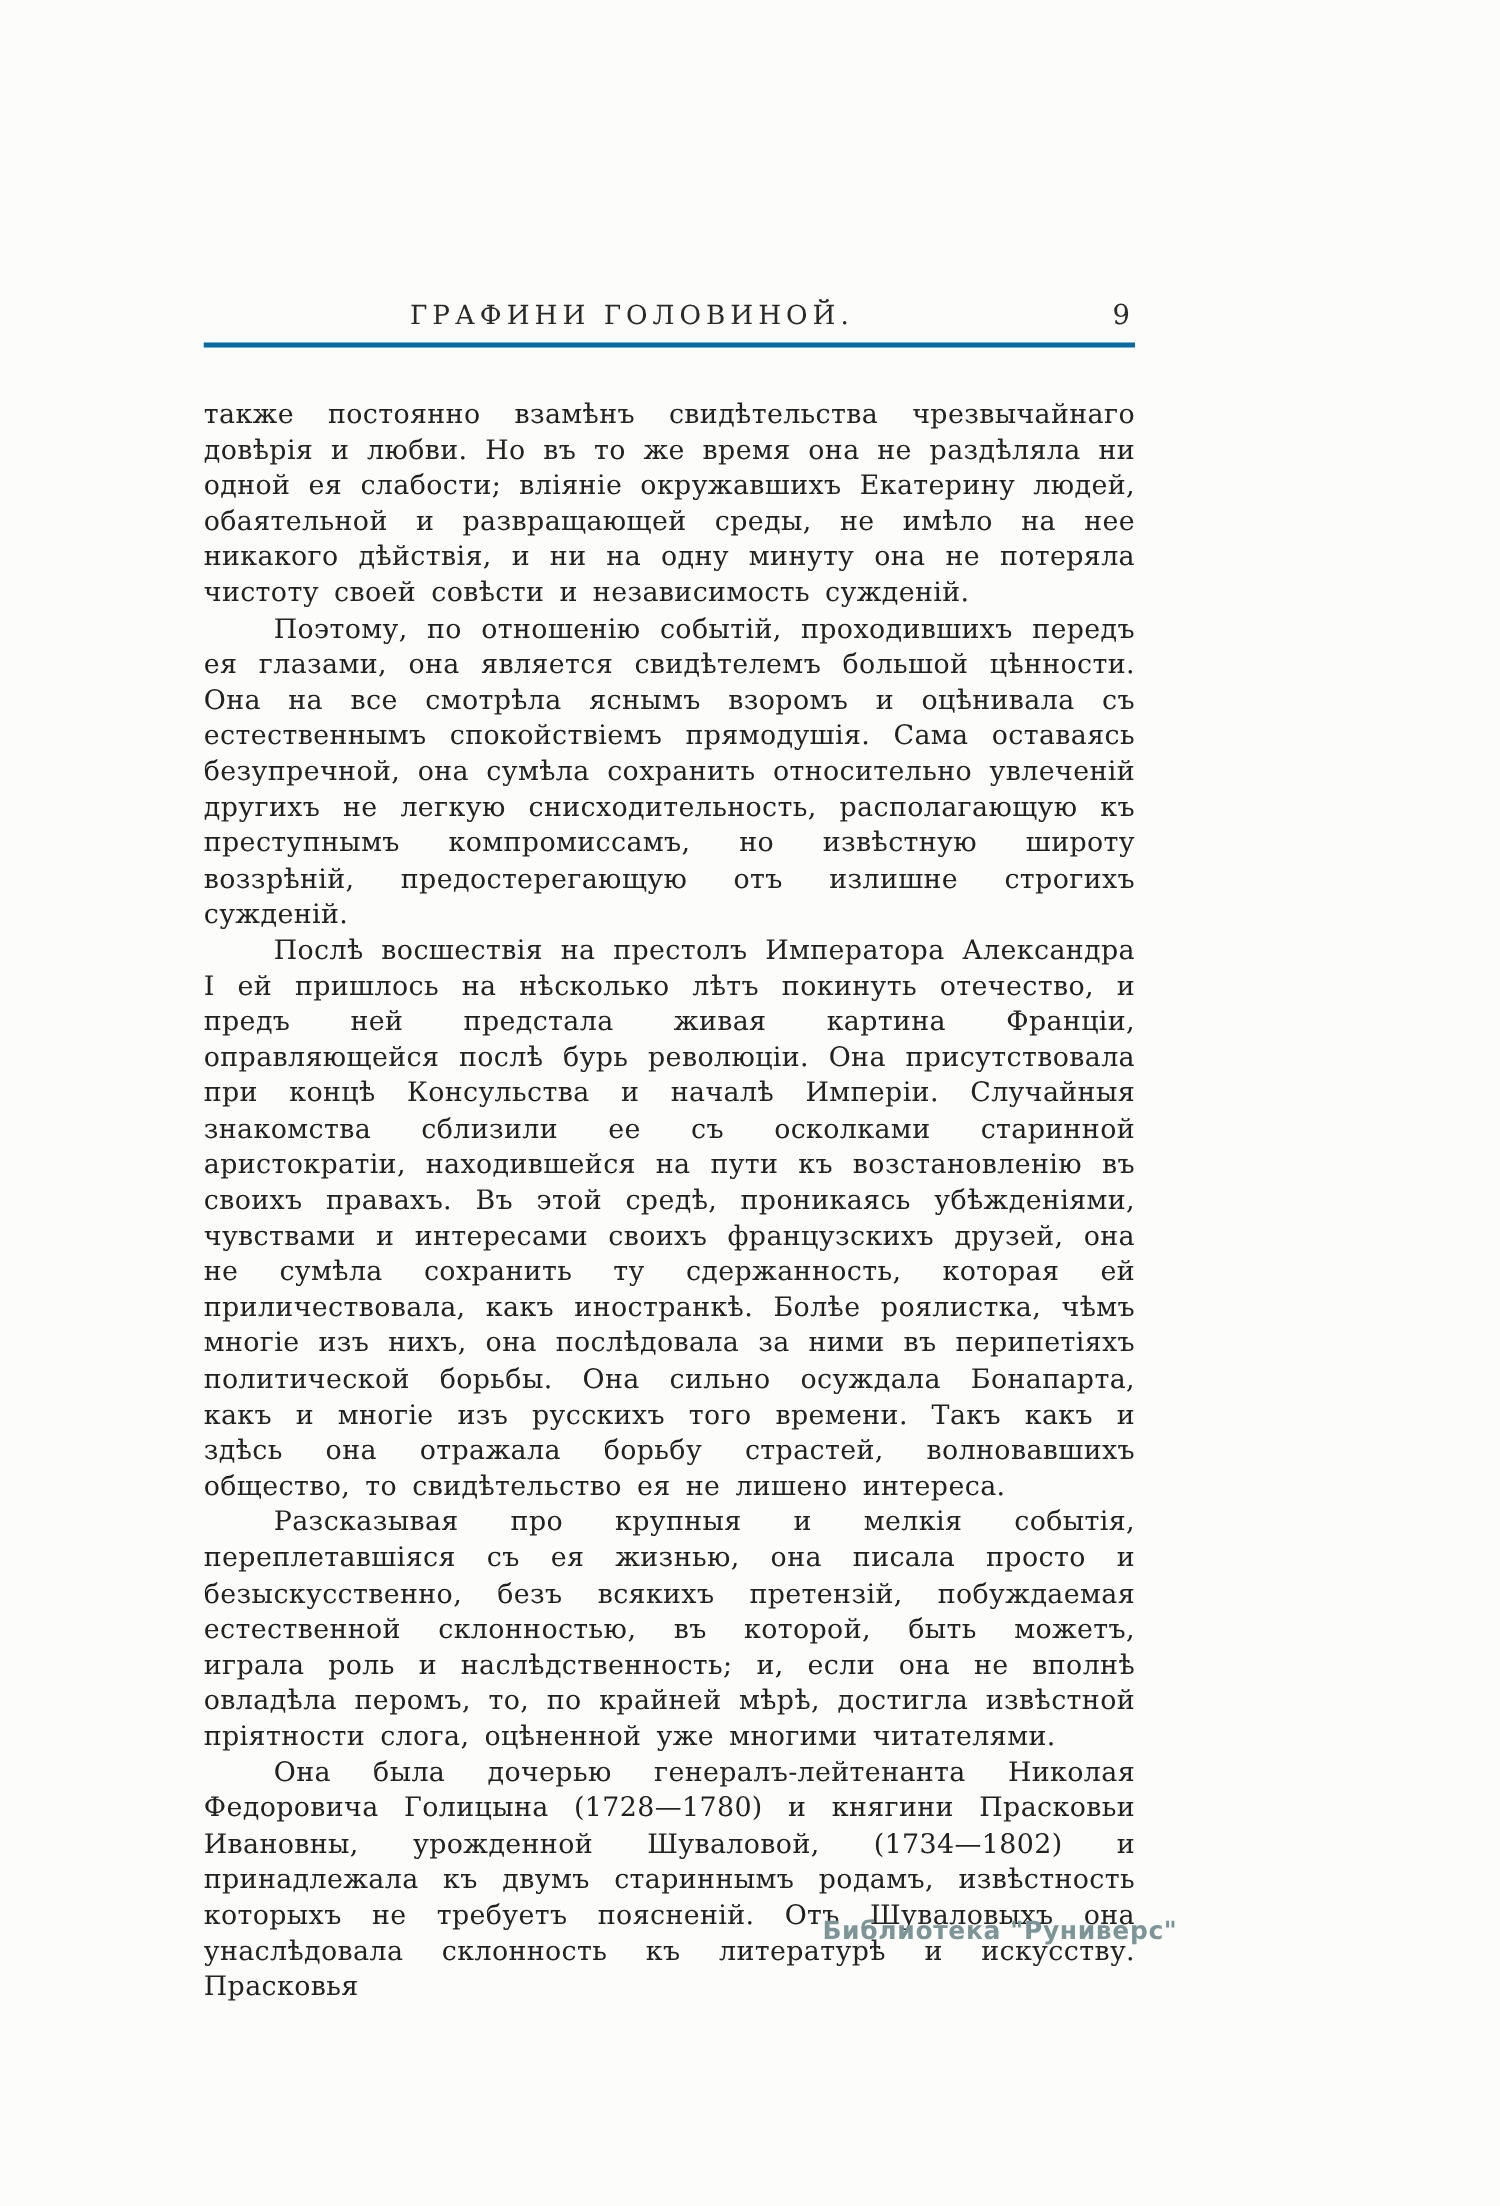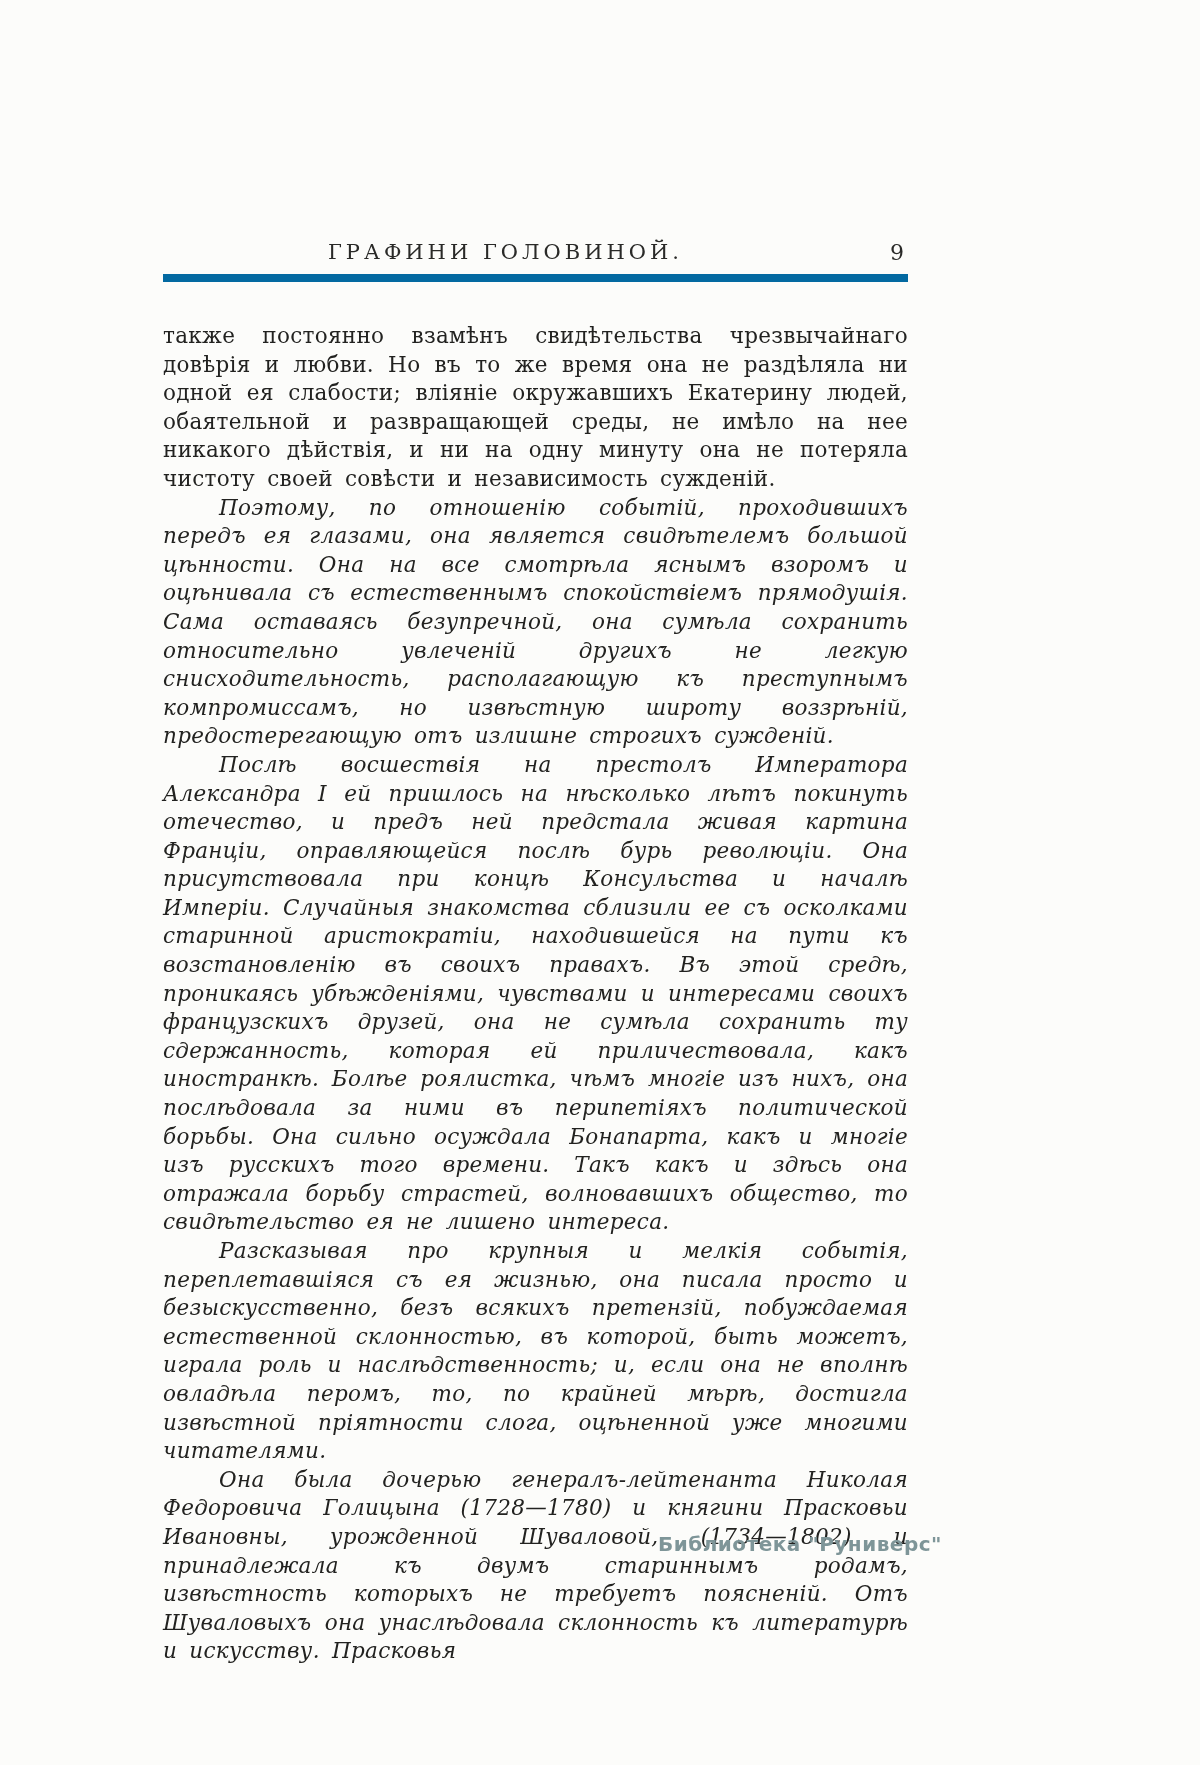--- a/index.html
+++ b/index.html
@@ -19,21 +19,21 @@
   }
   .content {
     position: absolute;
     left: 163px;
     top: 240px;
     width: 745px;
   }
   .header-row {
     position: relative;
     height: 34px;
-    border-bottom: 8px solid #0369a1;
+    border-bottom: 4px solid #0369a1;
     text-decoration: underline;
   }
   .header-title {
     position: absolute;
     left: 0;
     right: 60px;
     text-align: center;
     font-size: 21px;
     letter-spacing: 4px;
     color: #2a2a28;
@@ -53,21 +53,20 @@
     text-align: justify;
     word-spacing: 5px;
     letter-spacing: 0.3px;
   }
   .body-text p {
     margin: 0;
     padding: 0;
   }
   .body-text p.indent {
     text-indent: 56px;
-    font-style: italic;
   }
   .watermark {
     position: absolute;
     right: 258px;
     top: 1532px;
     font-family: "DejaVu Sans", "Liberation Sans", sans-serif;
     font-weight: bold;
     font-size: 20px;
     color: #7e9598;
     letter-spacing: 0.5px;

